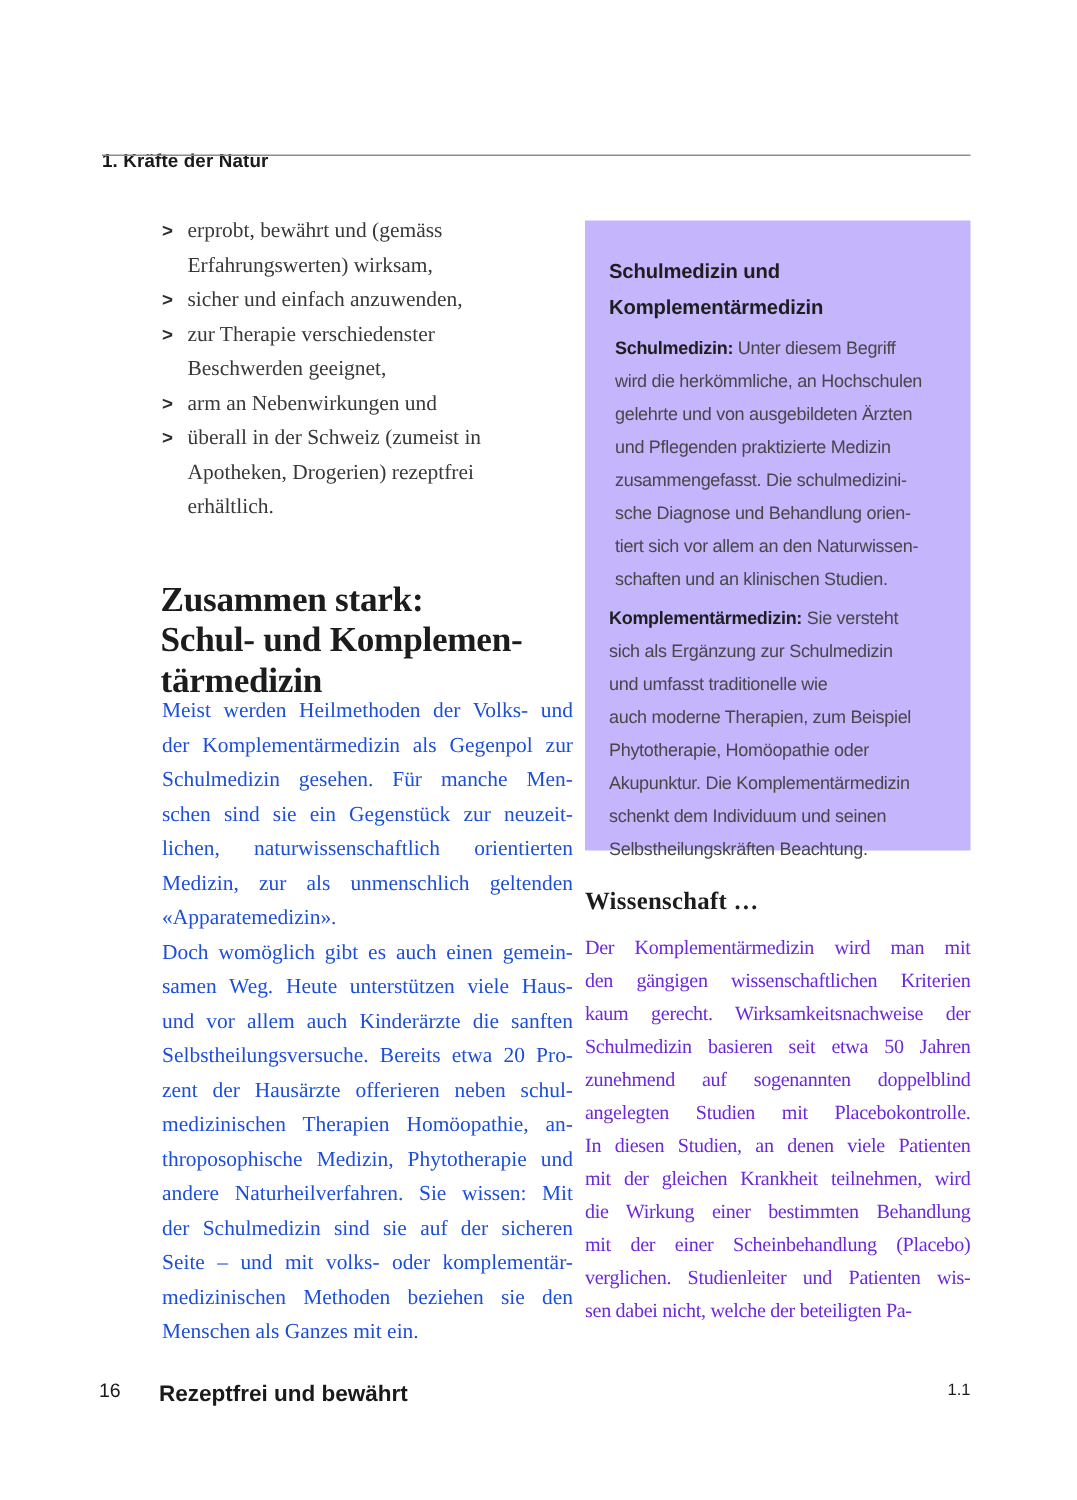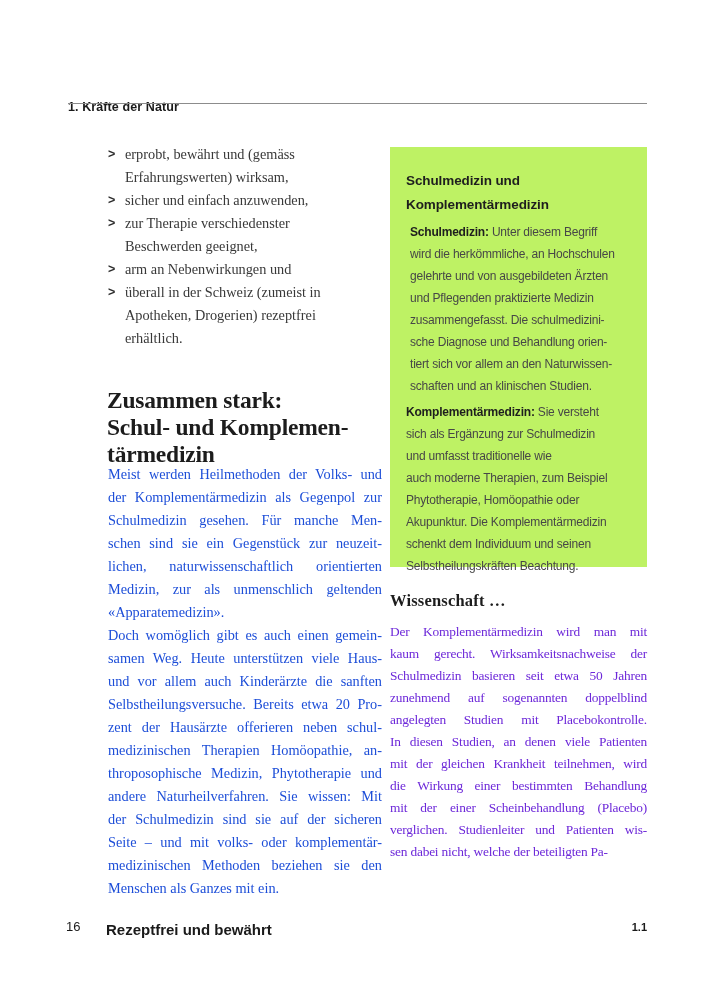--- a/index.html
+++ b/index.html
@@ -50,21 +50,21 @@
   .footer-page-number{
     position:absolute;left:66px;top:919px;
     font-family:"Liberation Sans",sans-serif;font-size:13px;color:#1a1a1a;
   }
   .footer-section{
     position:absolute;left:106px;top:921px;
     font-family:"Liberation Sans",sans-serif;font-weight:700;font-size:15px;color:#1a1a1a;
   }
   .footer-ref{
     position:absolute;right:71px;top:921px;
-    font-family:"Liberation Sans",sans-serif;font-weight:700;font-size:11px;color:#1a1a1a;
+    font-family:"Liberation Sans",sans-serif;font-weight:400;font-size:11px;color:#1a1a1a;
   }
 </style>
 </head>
 <body>
 
 <div class="page">
 
   <div class="header-title">1. Kräfte der Natur</div>
   <div class="header-rule"></div>
 
@@ -118,21 +118,21 @@
         <div class="jline">medizinischen Therapien Homöopathie, an-</div>
         <div class="jline">throposophische Medizin, Phytotherapie und</div>
         <div class="jline">andere Naturheilverfahren. Sie wissen: Mit</div>
         <div class="jline">der Schulmedizin sind sie auf der sicheren</div>
         <div class="jline">Seite – und mit volks- oder komplementär-</div>
         <div class="jline">medizinischen Methoden beziehen sie den</div>
         <div class="jline jline-last">Menschen als Ganzes mit ein.</div>
       </div>
   </div>
 
-  <div class="infobox" style="background-color: #bef264;">
+  <div class="infobox" style="background-color: #c4b5fd;">
     <div class="infobox-title">Schulmedizin und
 Komplementärmedizin</div>
     <p class="infobox-entry" style="margin:4px;"><b>Schulmedizin:</b><span class="def"> Unter diesem Begriff
 wird die herkömmliche, an Hochschulen
 gelehrte und von ausgebildeten Ärzten
 und Pflegenden praktizierte Medizin
 zusammengefasst. Die schulmedizini-
 sche Diagnose und Behandlung orien-
 tiert sich vor allem an den Naturwissen-
 schaften und an klinischen Studien.</span></p>
@@ -143,20 +143,21 @@
 Phytotherapie, Homöopathie oder
 Akupunktur. Die Komplementärmedizin
 schenkt dem Individuum und seinen
 Selbstheilungskräften Beachtung.</span></p>
   </div>
 
   <div class="right-col">
     <h2 class="right-heading">Wissenschaft …</h2>
     <div class="right-body">
         <div class="jline">Der Komplementärmedizin wird man mit</div>
+        <div class="jline">den gängigen wissenschaftlichen Kriterien</div>
         <div class="jline">kaum gerecht. Wirksamkeitsnachweise der</div>
         <div class="jline">Schulmedizin basieren seit etwa 50 Jahren</div>
         <div class="jline">zunehmend auf sogenannten doppelblind</div>
         <div class="jline">angelegten Studien mit Placebokontrolle.</div>
         <div class="jline">In diesen Studien, an denen viele Patienten</div>
         <div class="jline">mit der gleichen Krankheit teilnehmen, wird</div>
         <div class="jline">die Wirkung einer bestimmten Behandlung</div>
         <div class="jline">mit der einer Scheinbehandlung (Placebo)</div>
         <div class="jline">verglichen. Studienleiter und Patienten wis-</div>
         <div class="jline jline-last">sen dabei nicht, welche der beteiligten Pa-</div>

